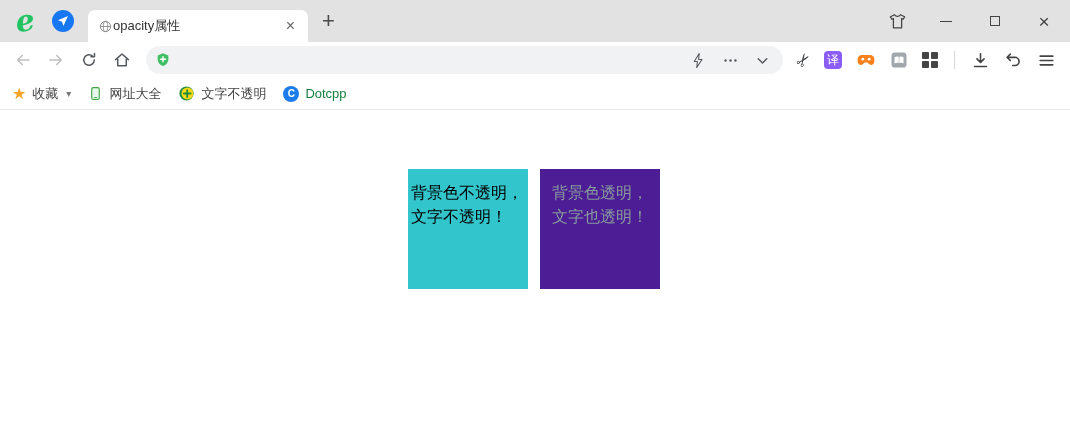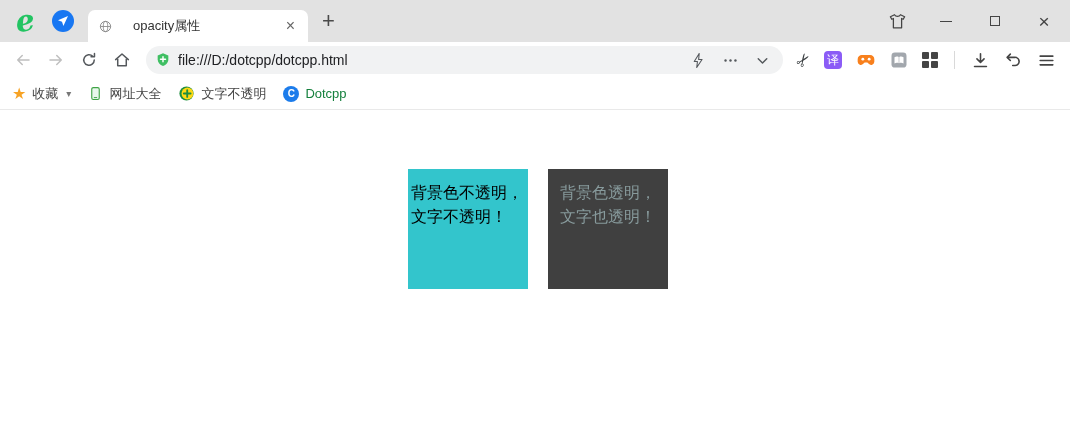--- a/index.html
+++ b/index.html
@@ -10,21 +10,21 @@
   
   .titlebar { height:42px; background:#E2E2E2; display:flex; align-items:center; position:relative; }
   .browser-logo { margin-left:10px; width:30px; text-align:center;
     font-family:"DejaVu Serif",serif; font-style:italic; font-weight:bold;
     font-size:30px; line-height:30px; color:#22C462; transform:rotate(-8deg); cursor:pointer; }
   .send-icon { margin-left:12px; width:22px; height:22px; border-radius:50%;
     background:#1877F2; display:flex; align-items:center; justify-content:center; cursor:pointer; }
   .tab { align-self:flex-end; margin-left:14px; width:220px; height:32px;
     background:#FFFFFF; border-radius:7px 7px 0 0; display:flex; align-items:center;
     padding:0 10px; cursor:default; }
-  .tab-title { margin-left:20px; font-size:13px; color:#333; white-space:nowrap;
+  .tab-title { margin-left:0; font-size:13px; color:#333; white-space:nowrap;
     overflow:hidden; flex:1; }
   .tab-close { font-size:16px; color:#666; padding:0 3px; cursor:pointer; line-height:16px; }
   .new-tab { margin-left:14px; font-size:22px; font-weight:300; color:#4a4a4a;
     line-height:22px; cursor:pointer; }
   .win-controls { margin-left:auto; display:flex; align-items:center; gap:29px; padding-right:16px; }
   .win-btn { cursor:pointer; display:flex; align-items:center; justify-content:center;
     width:20px; height:20px; }
   .min-glyph { width:12px; height:0; border-top:1.6px solid #444; }
   .max-glyph { width:10px; height:10px; border:1.4px solid #444; }
   .close-glyph { font-size:19px; color:#444; line-height:19px; }
@@ -53,21 +53,21 @@
     display:flex; align-items:center; padding:0 12px; gap:17px; }
   .bm-item { display:flex; align-items:center; gap:6px; font-size:13px; color:#454545; cursor:pointer; }
   .bm-star { color:#F7A325; font-size:16px; line-height:16px; }
   .bm-caret { color:#777; font-size:10px; margin-left:2px; }
   .dotcpp-icon { width:16px; height:16px; border-radius:50%; background:#1C7CEB; color:#fff;
     font-size:10px; font-weight:bold; display:flex; align-items:center; justify-content:center; }
   .bm-label-light { color:#15803d; }
 
   
   .content { height:327px; background:#fff; position:relative; }
-  .boxes-row { position:absolute; left:408px; top:59px; display:flex; gap:20px; }
+  .boxes-row { position:absolute; left:408px; top:59px; display:flex; gap:12px; }
   .demo-box { width:120px; height:120px; padding:12px 2px 0 3px;
     font-size:16px; line-height:24px; word-break:break-all; letter-spacing:0; }
 </style>
 </head>
 <body>
 
 <div class="titlebar">
   <span class="browser-logo">e</span>
   <span class="send-icon">
     <svg width="12" height="12" viewBox="0 0 24 24">
@@ -127,21 +127,20 @@
       <path d="M3.5 11.5 12 4l8.5 7.5" stroke="#54585C" stroke-width="2" fill="none" stroke-linecap="round" stroke-linejoin="round"></path>
       <path d="M6.3 10.3v9.2h11.4v-9.2" stroke="#54585C" stroke-width="2" fill="none" stroke-linejoin="round"></path>
     </svg>
   </span>
 
   <div class="url-box">
     <svg width="16" height="16" viewBox="0 0 24 24">
       <path d="M12 2l8 3.2V11c0 5-3.4 8.6-8 10-4.6-1.4-8-5-8-10V5.2z" fill="#3FBF63"></path>
       <path d="M12 7.2v7.6M8.2 11h7.6" stroke="#fff" stroke-width="2.2" stroke-linecap="round"></path>
     </svg>
-    <span class="url-text">file:///D:/dotcpp/dotcpp.html</span>
     <span class="url-spacer"></span>
     <span class="pill-icons">
       <svg width="17" height="17" viewBox="0 0 24 24">
         <path d="M13 2 6 13.5h4.5L9.5 22l7.5-11.5h-4.8z" stroke="#54585C" stroke-width="1.5" fill="none" stroke-linejoin="round"></path>
       </svg>
       <svg width="17" height="17" viewBox="0 0 24 24">
         <circle cx="5" cy="12" r="1.7" fill="#54585C"></circle>
         <circle cx="12" cy="12" r="1.7" fill="#54585C"></circle>
         <circle cx="19" cy="12" r="1.7" fill="#54585C"></circle>
       </svg>
@@ -210,15 +209,15 @@
 
   <span class="bm-item">
     <span class="dotcpp-icon">C</span>
     <span class="bm-label-light">Dotcpp</span>
   </span>
 </div>
 
 <div class="content">
   <div class="boxes-row">
     <div class="demo-box" style="background-color: rgb(51, 197, 204); color: rgb(0, 0, 0);">背景色不透明，文字不透明！</div>
-    <div class="demo-box" style="background-color: #404040; color: rgb(135, 154, 156); padding-left: 12px;">背景色透明，文字也透明！</div>
+    <div class="demo-box" style="background-color: #4c1d95; color: rgb(135, 154, 156); padding-left: 12px;">背景色透明，文字也透明！</div>
   </div>
 </div>
 
 </body></html>

